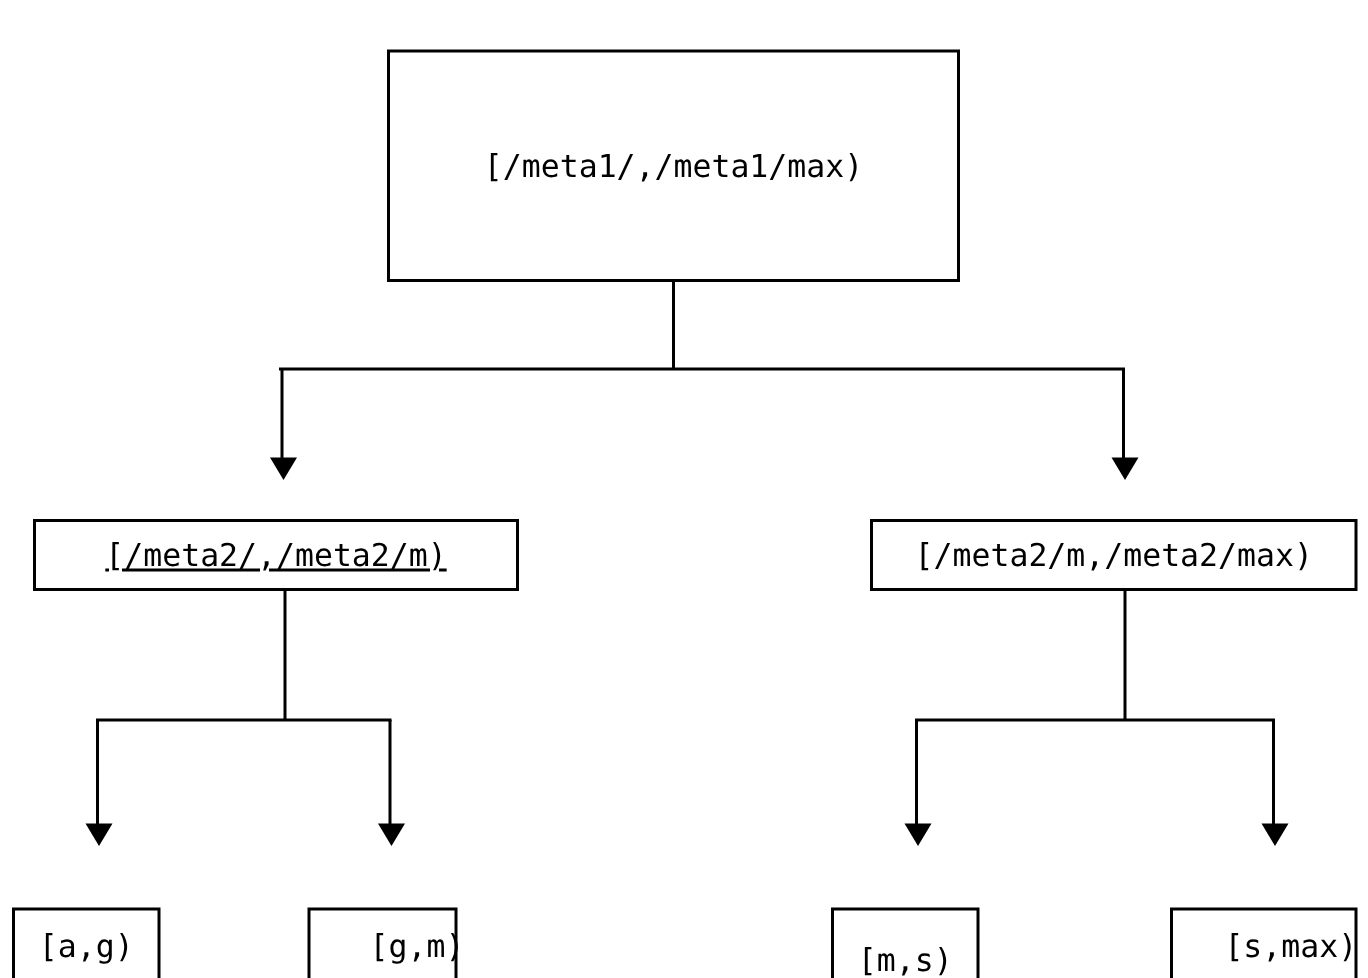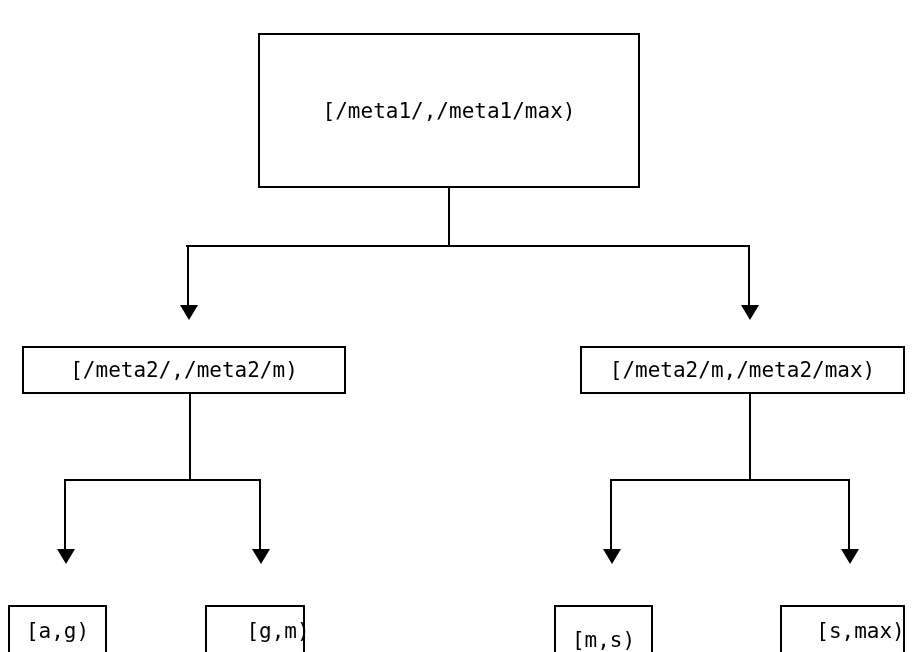--- a/index.html
+++ b/index.html
@@ -84,21 +84,21 @@
       <polygon points="603,549 621,549 612,564" fill="#000000"></polygon>
       <line x1="849" y1="480" x2="849" y2="552" stroke="#000000" stroke-width="2"></line>
       <polygon points="841,549 859,549 850,564" fill="#000000"></polygon>
     </g>
   </svg>
 
   <div class="node-box level-root" style="left:258px; top:12px; width:382px; height:155px;">
     <span class="node-label">[/meta1/,/meta1/max)</span>
   </div>
 
-  <div class="node-box level-mid" style="left:22px; top:325px; width:324px; height:48px;">
+  <div class="node-box level-mid" style="left:22px; top:325px; width:324px; height:48px;text-decoration:underline;">
     <span class="node-label">[/meta2/,/meta2/m)</span>
   </div>
 
   <div class="node-box level-mid" style="left:580px; top:325px; width:325px; height:48px;text-align:right;">
     <span class="node-label">[/meta2/m,/meta2/max)</span>
   </div>
 
   <div class="node-box level-leaf" style="left:8px; top:584px; width:99px; height:52px;">
     <span class="node-label">[a,g)</span>
   </div>

